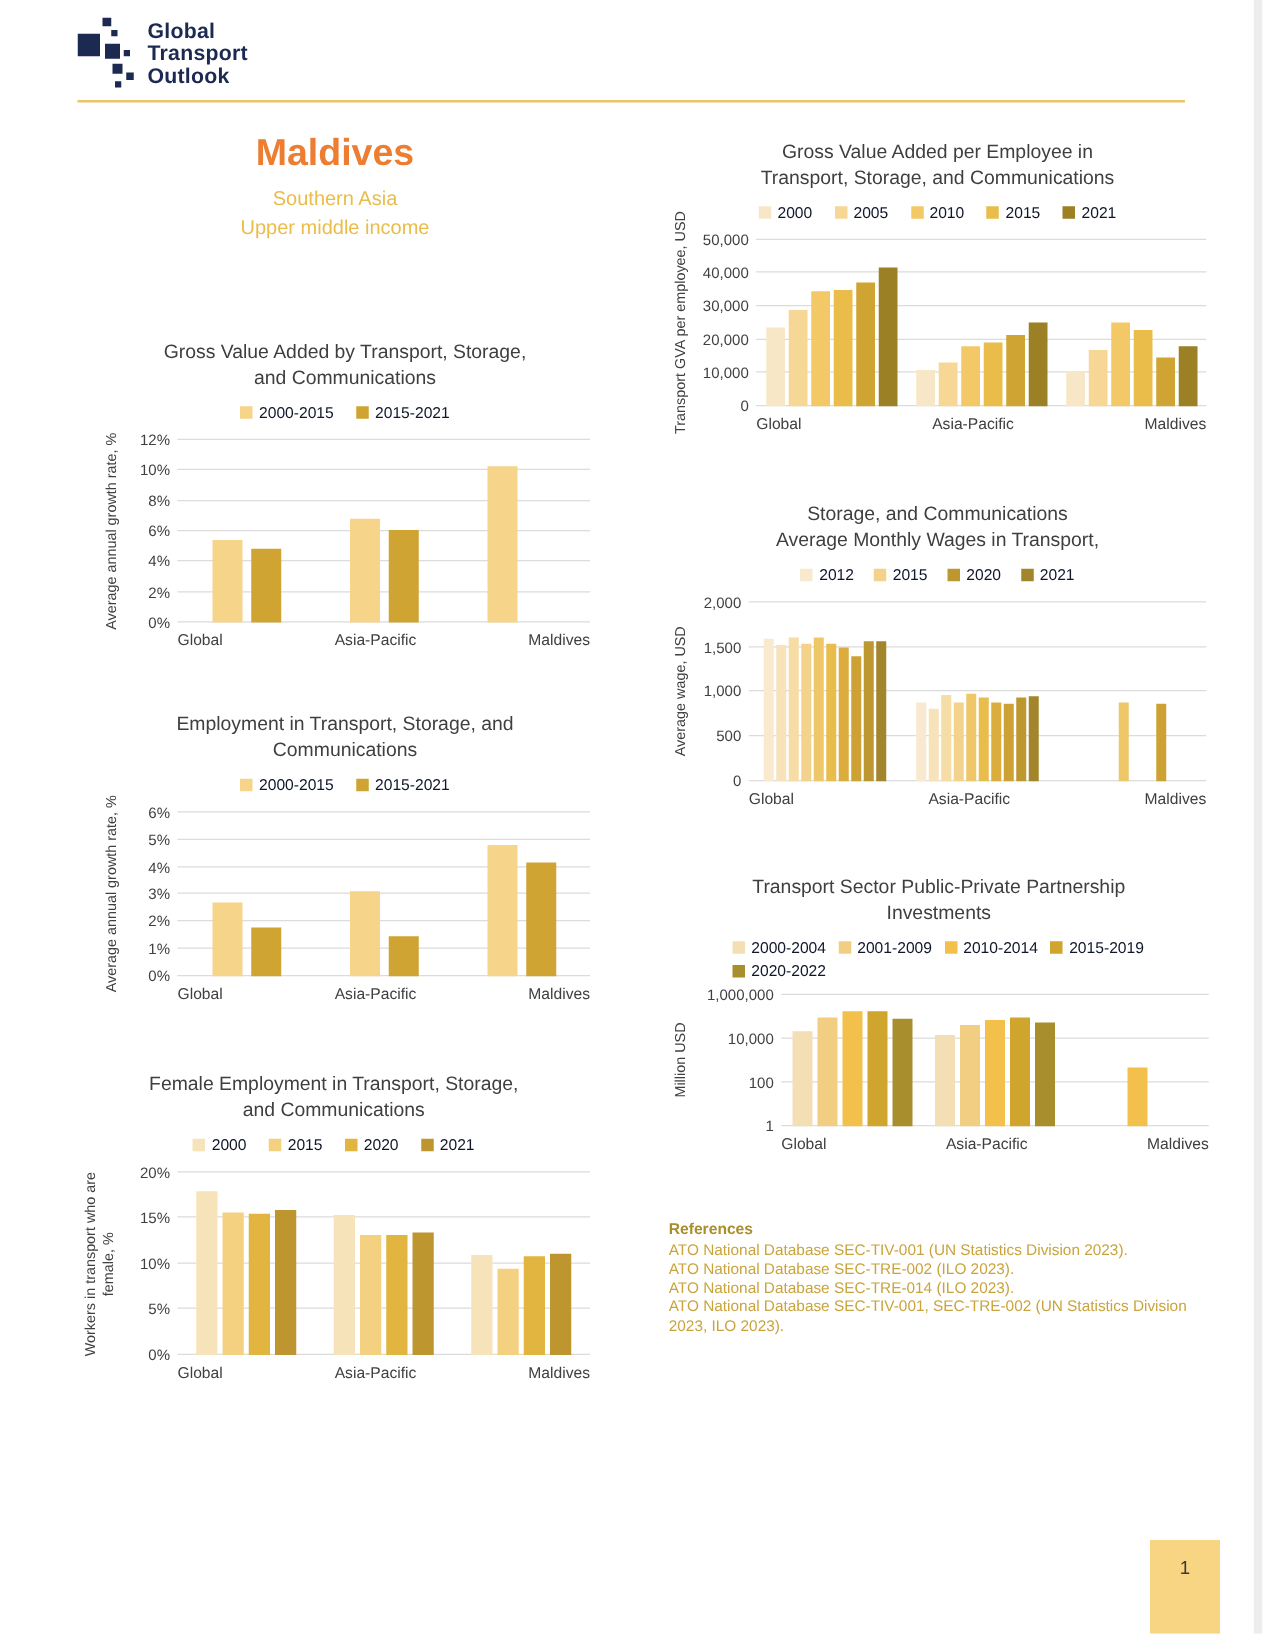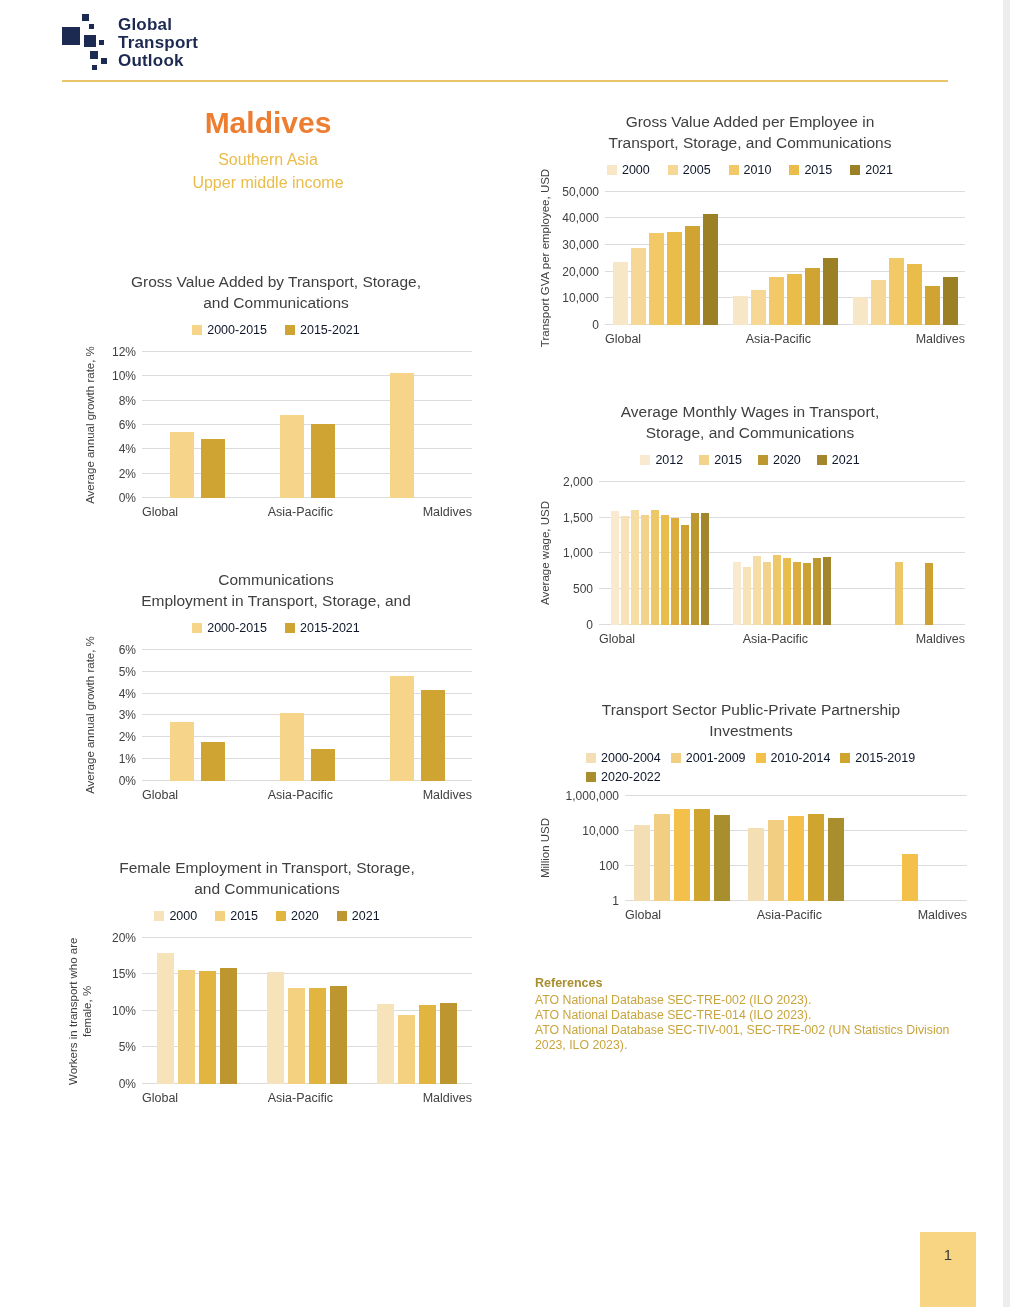--- a/index.html
+++ b/index.html
@@ -151,22 +151,22 @@
         </div>
       </div>
       <div class="xlabels">
         <span>Global</span>
         <span>Asia-Pacific</span>
         <span>Maldives</span>
       </div>
     </div>
   <div class="chart chart-emp-growth">
       <div class="chart-title">
+        <div>Employment in Transport, Storage, and</div>
         <div>Communications</div>
-        <div>Employment in Transport, Storage, and</div>
       </div>
       <div class="chart-legend">
         <span class="legend-item">
           <span class="swatch" style="background: rgb(246, 212, 137);"></span>
           <span>2000-2015</span>
         </span>
         <span class="legend-item">
           <span class="swatch" style="background: rgb(207, 164, 51);"></span>
           <span>2015-2021</span>
         </span>
@@ -351,22 +351,22 @@
         </div>
       </div>
       <div class="xlabels">
         <span>Global</span>
         <span>Asia-Pacific</span>
         <span>Maldives</span>
       </div>
     </div>
   <div class="chart chart-wages">
       <div class="chart-title">
+        <div>Storage, and Communications</div>
         <div>Average Monthly Wages in Transport,</div>
-        <div>Storage, and Communications</div>
       </div>
       <div class="chart-legend">
         <span class="legend-item">
           <span class="swatch" style="background: rgb(249, 233, 206);"></span>
           <span>2012</span>
         </span>
         <span class="legend-item">
           <span class="swatch" style="background: rgb(243, 211, 140);"></span>
           <span>2015</span>
         </span>
@@ -508,20 +508,21 @@
       <div class="xlabels">
         <span>Global</span>
         <span>Asia-Pacific</span>
         <span>Maldives</span>
       </div>
     </div>
 
   <div class="references">
     <div class="ref-heading">References</div>
     <div id="ref-list">
+        <div class="ref-item">ATO National Database SEC-TIV-001 (UN Statistics Division 2023).</div>
         <div class="ref-item">ATO National Database SEC-TRE-002 (ILO 2023).</div>
         <div class="ref-item">ATO National Database SEC-TRE-014 (ILO 2023).</div>
         <div class="ref-item">ATO National Database SEC-TIV-001, SEC-TRE-002 (UN Statistics Division 2023, ILO 2023).</div>
       </div>
   </div>
 
   <div class="page-tab">
     <span>1</span>
   </div>
 

